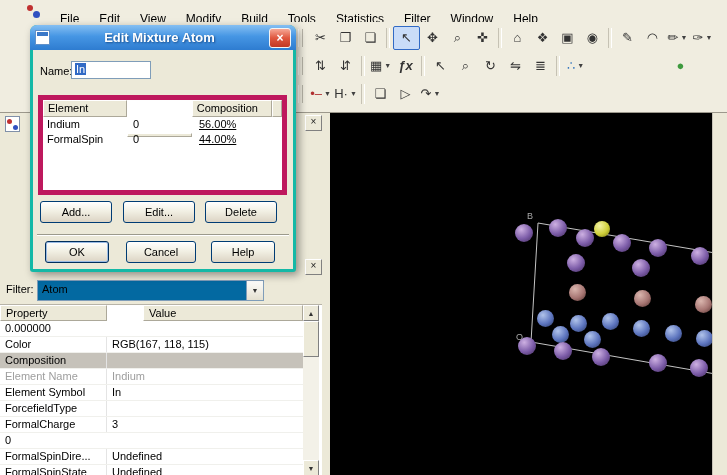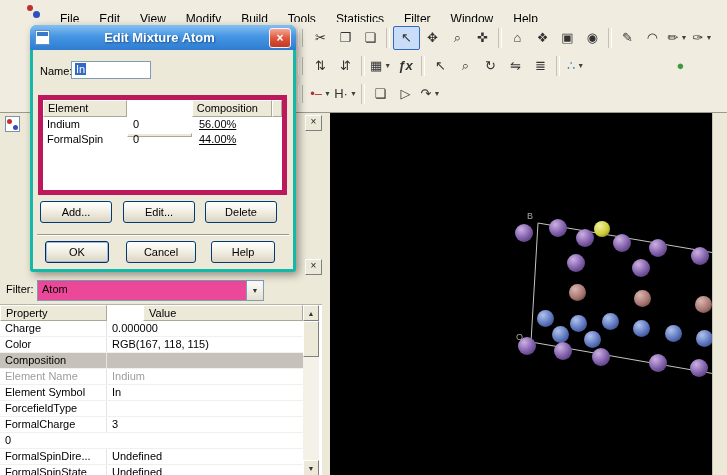--- a/index.html
+++ b/index.html
@@ -33,21 +33,21 @@
   .panelheader{position:absolute;left:0;right:8px;height:17px;}
   .p1{top:2px}.p2{top:146px}
   .docicon{position:absolute;left:5px;top:1px;width:13px;height:14px;background:#FFF;border:1px solid #8090A8;}
   .docicon::before{content:"";position:absolute;left:1px;top:2px;width:5px;height:5px;border-radius:50%;background:#C03030;}
   .docicon::after{content:"";position:absolute;right:1px;bottom:1px;width:5px;height:5px;border-radius:50%;background:#3050C0;}
   .panelclose{position:absolute;right:0;top:0;width:15px;height:14px;background:#ECE9D8;
     border:1px solid;border-color:#FFF #808080 #808080 #FFF;
     font-size:10px;line-height:12px;text-align:center;color:#222;}
   .filterrow{position:absolute;top:166px;left:0;width:274px;height:21px;}
   .filterlabel{position:absolute;left:6px;top:4px;}
-  .combo{position:absolute;left:37px;top:1px;right:10px;height:19px;background:#ec4899;
+  .combo{position:absolute;left:37px;top:1px;right:10px;height:19px;background:#0369a1;
     border:1px solid #7F9DB9;display:flex;align-items:stretch;}
   .combovalue{flex:1;padding:2px 4px;}
   .combobtn{width:16px;background:linear-gradient(#FDFDFB,#E4E0D0);border-left:1px solid #7F9DB9;
     font-size:7px;display:flex;align-items:center;justify-content:center;color:#333;}
   .propgrid{position:absolute;top:191px;left:0;width:322px;height:171px;background:#FFF;border-top:1px solid #B8B4A8;}
   .pghead{display:flex;height:16px;width:303px;gap:36px;}
   .ph{background:#ECE9D8;border:1px solid;border-color:#FFF #ACA899 #ACA899 #FFF;
     padding:1px 5px;box-sizing:border-box;overflow:hidden;}
   .ph.c0{width:107px;}.ph.c1{flex:1;}
   .pgrows{width:303px;height:155px;overflow:hidden;}
@@ -270,21 +270,20 @@
       <span class="combobtn">▼</span>
     </div>
   </div>
   <div class="propgrid">
     <div class="pghead" id="pghead">
         <div class="ph c0">Property</div>
         <div class="ph c1">Value</div>
       </div>
     <div class="pgrows" id="pgrows">
         <div class="prow">
-          <div class="pc c0">Charge</div>
           <div class="pc c1">0.000000</div>
         </div>
         <div class="prow">
           <div class="pc c0">Color</div>
           <div class="pc c1">RGB(167, 118, 115)</div>
         </div>
         <div class="prow selected">
           <div class="pc c0">Composition</div>
         </div>
         <div class="prow disabled">

